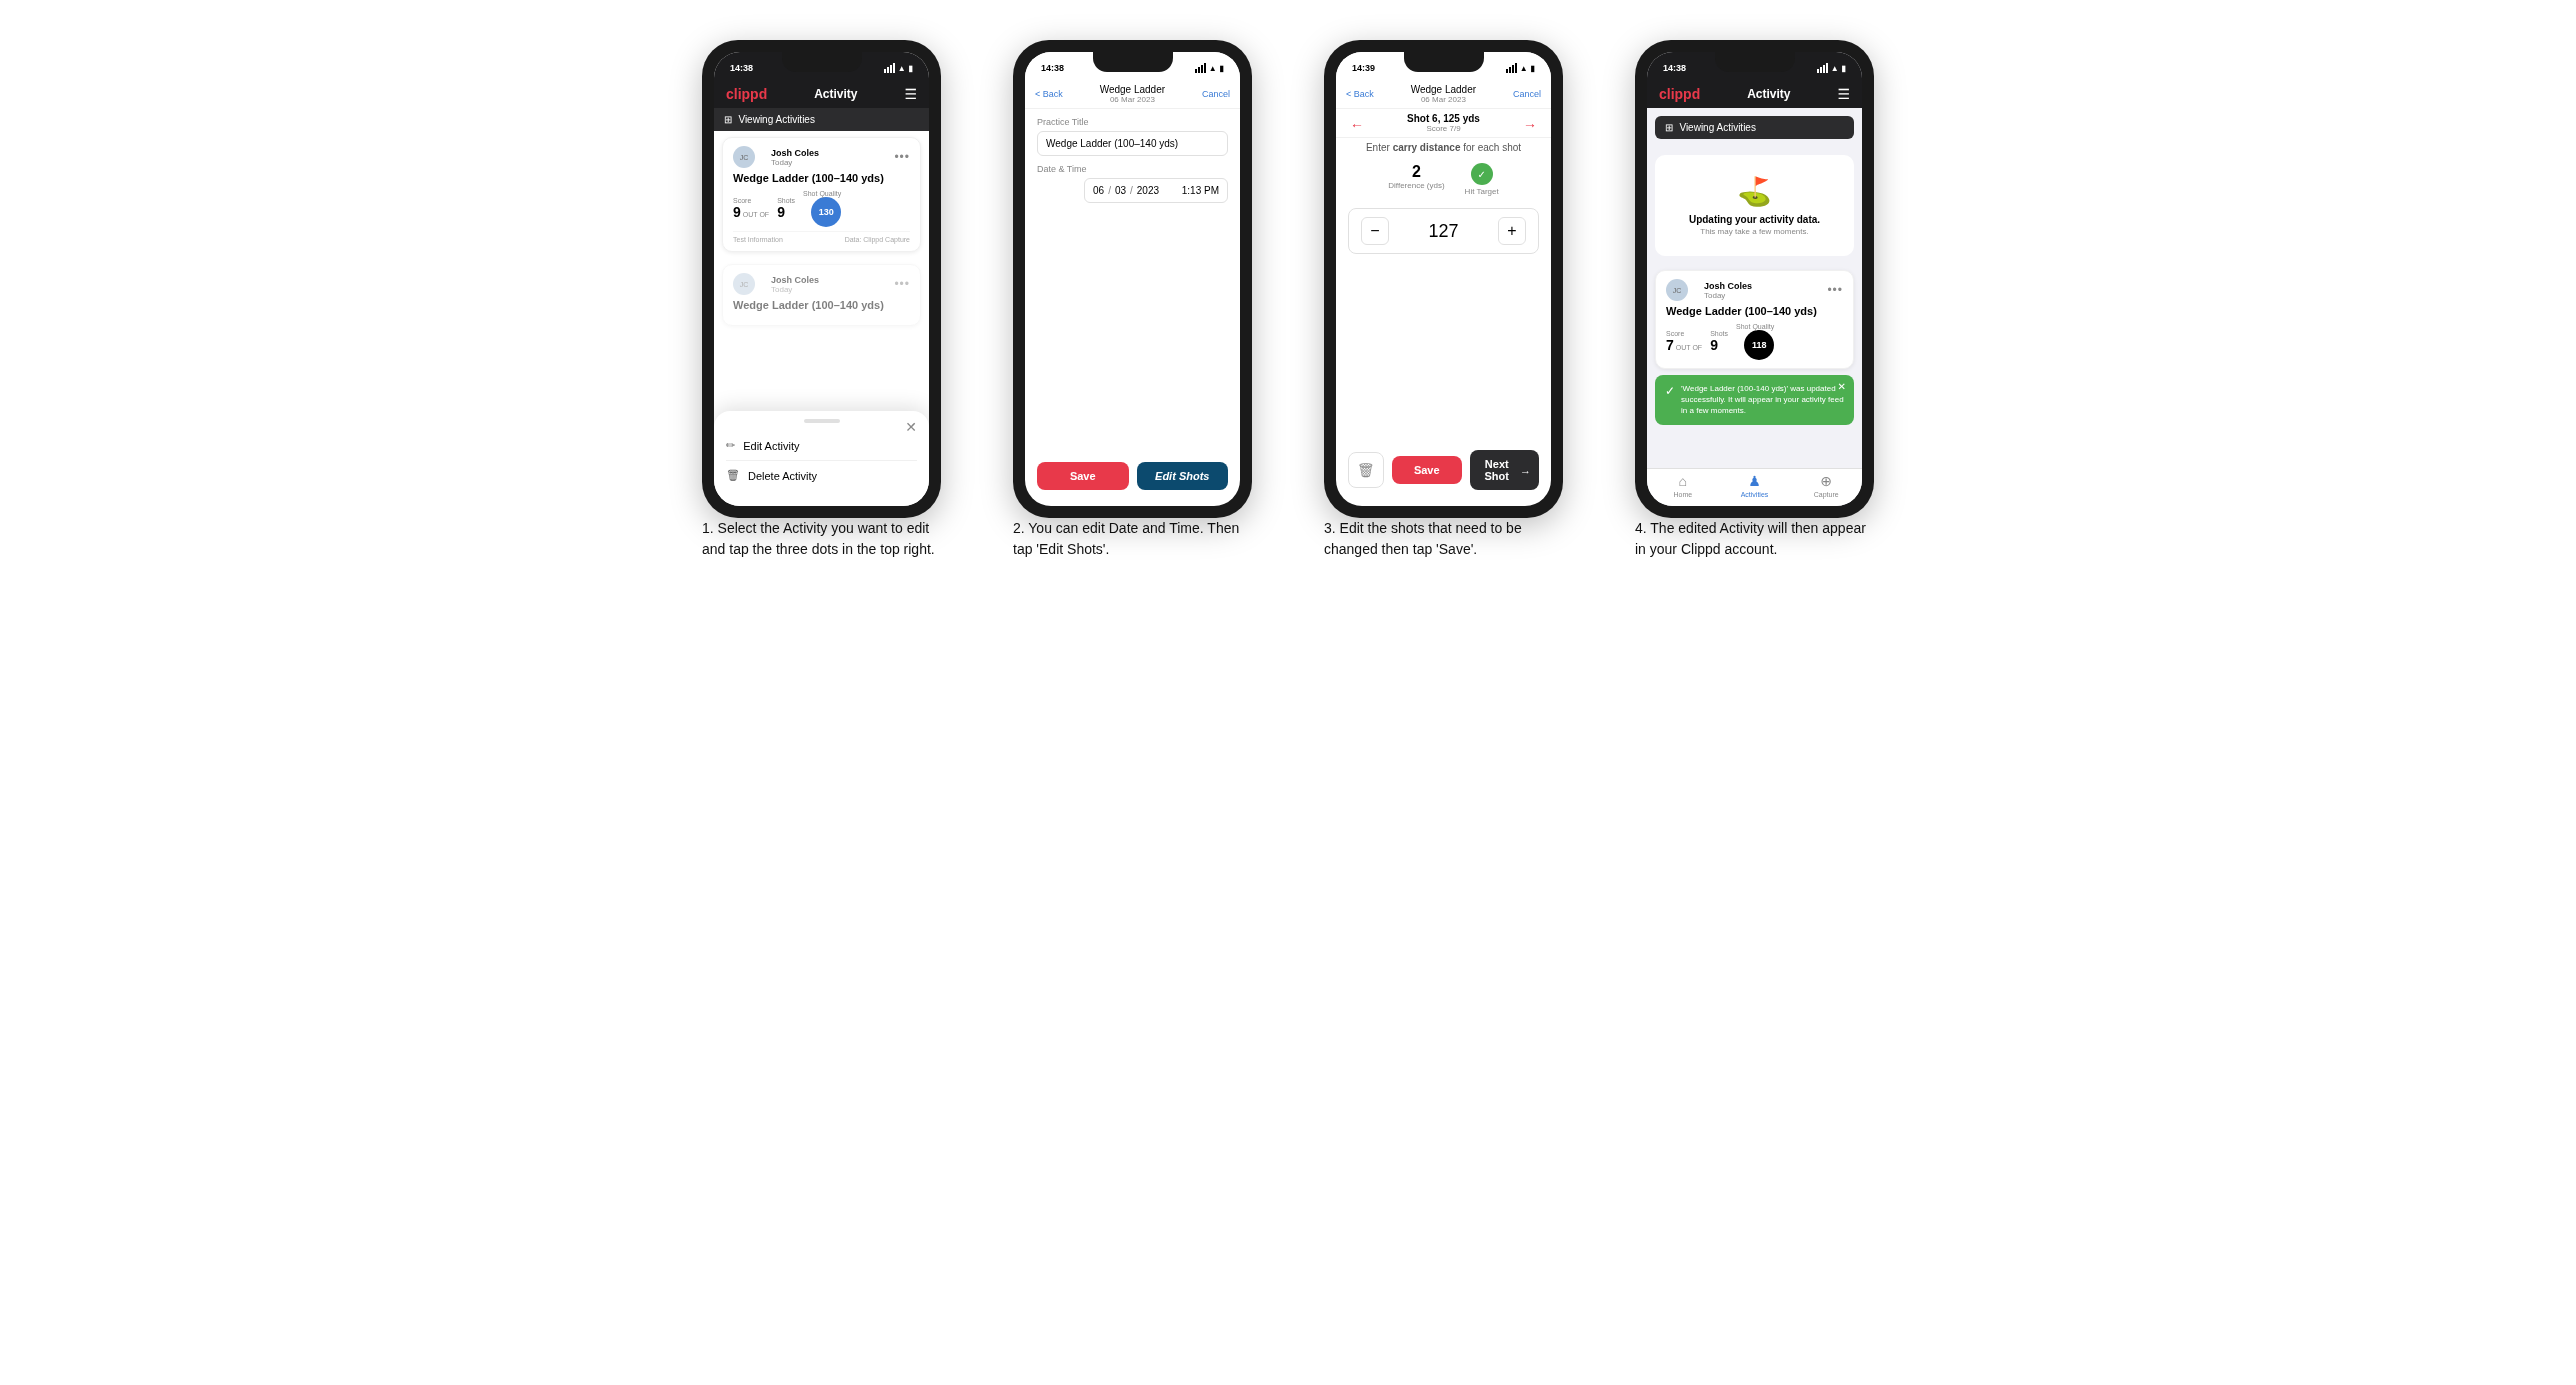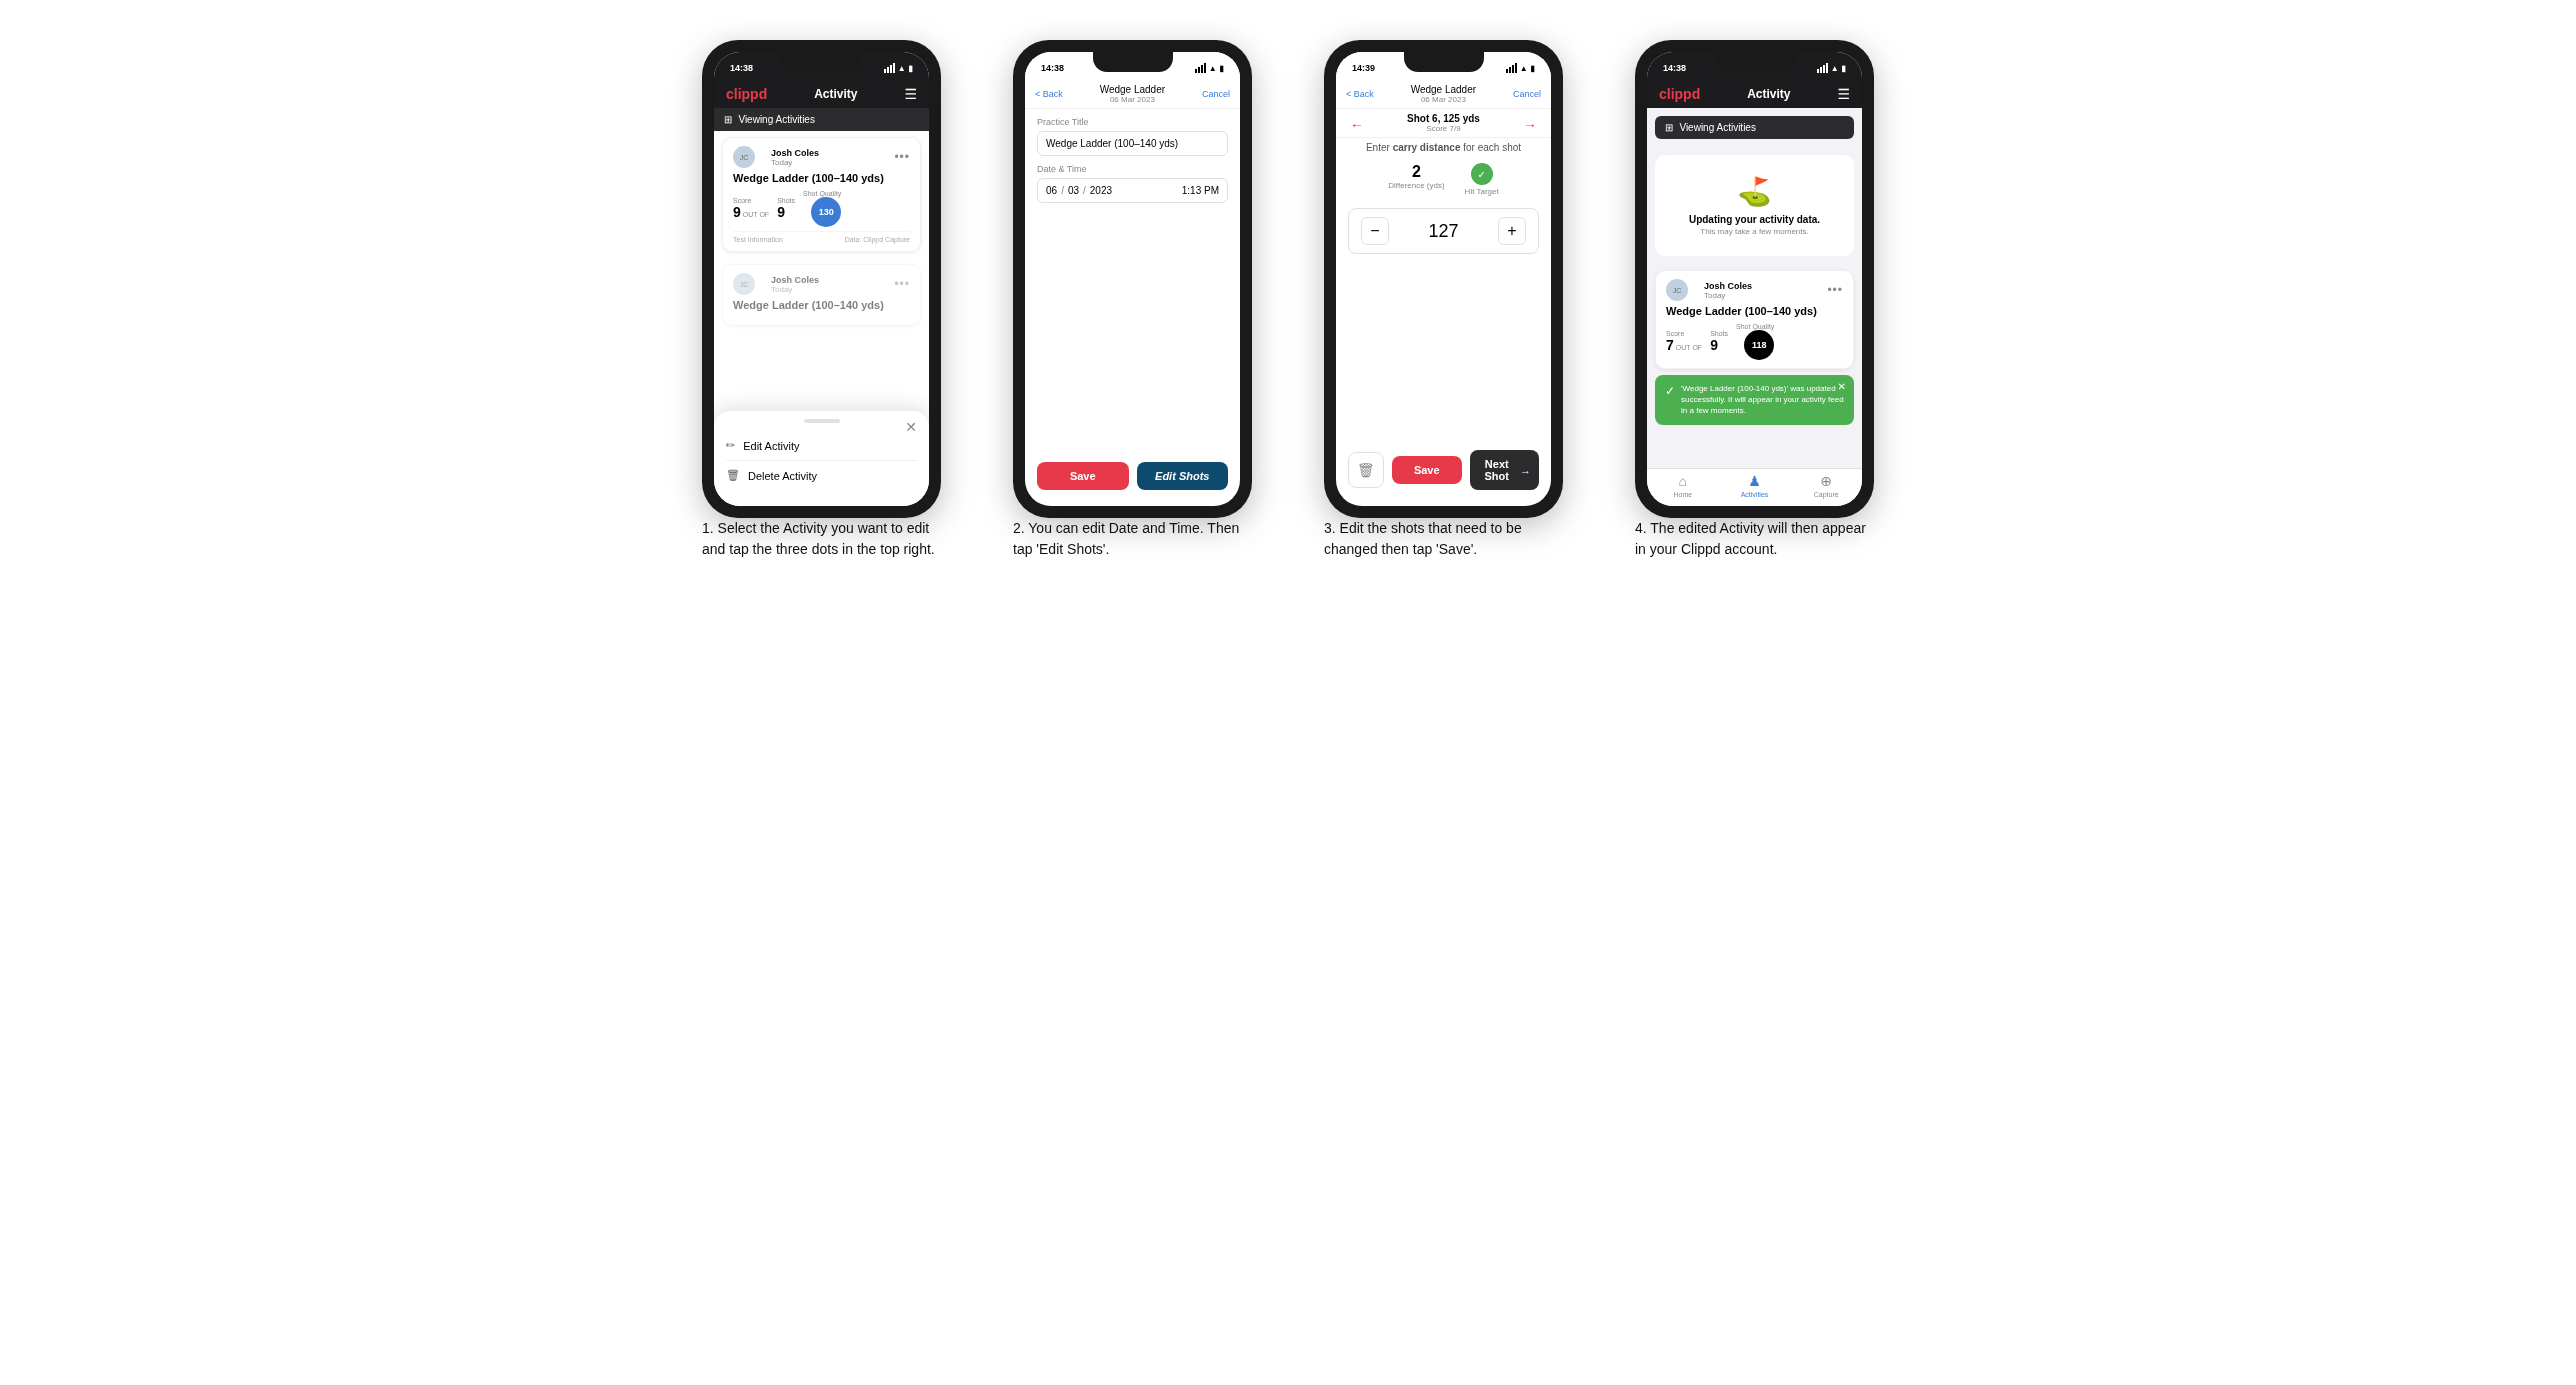--- a/index.html
+++ b/index.html
@@ -460,21 +460,21 @@
           </div>
           <span class="cancel-btn">Cancel</span>
         </div>
 
         <div class="form-section">
           <div class="form-label">Practice Title</div>
           <input class="form-input" readonly="" value="Wedge Ladder (100–140 yds)" style="">
         </div>
         <div class="form-section" style="padding-top:0;">
           <div class="form-label">Date &amp; Time</div>
-          <div class="date-row" style="border:1px solid #e0e0e0;border-radius:6px;padding:6px 8px;background:#fff;">
+          <div class="date-row" style="border:1px solid #e0e0e0;border-radius:6px;padding:6px 8px;background:#fff;margin-left:47px;">
             <span>06</span>
             <span class="date-slash">/</span>
             <span>03</span>
             <span class="date-slash">/</span>
             <span>2023</span>
             <span style="flex:1;"></span>
             <span>1:13 PM</span>
           </div>
         </div>
 

